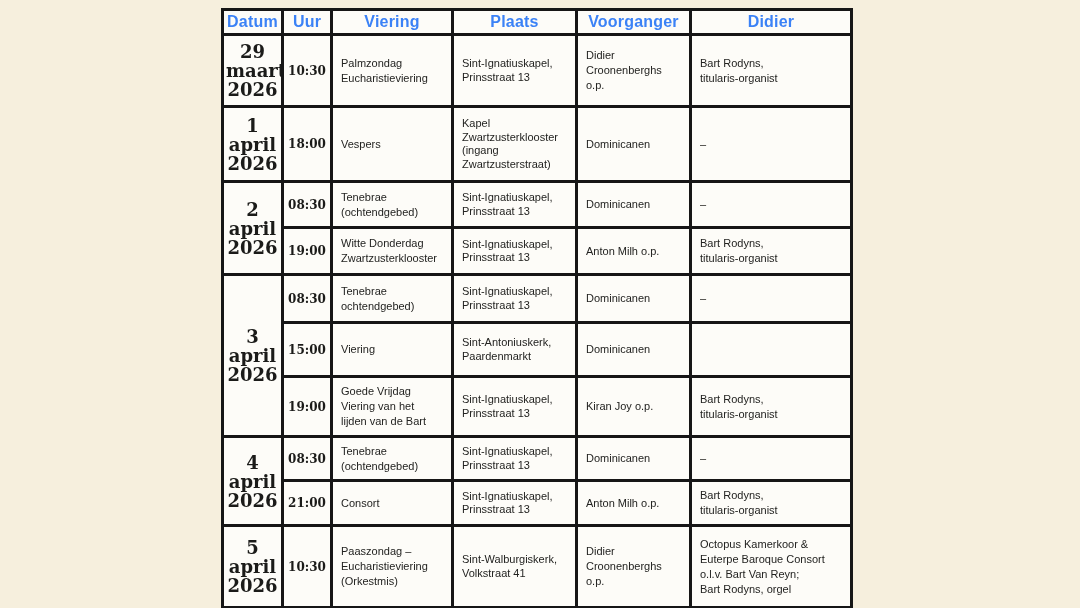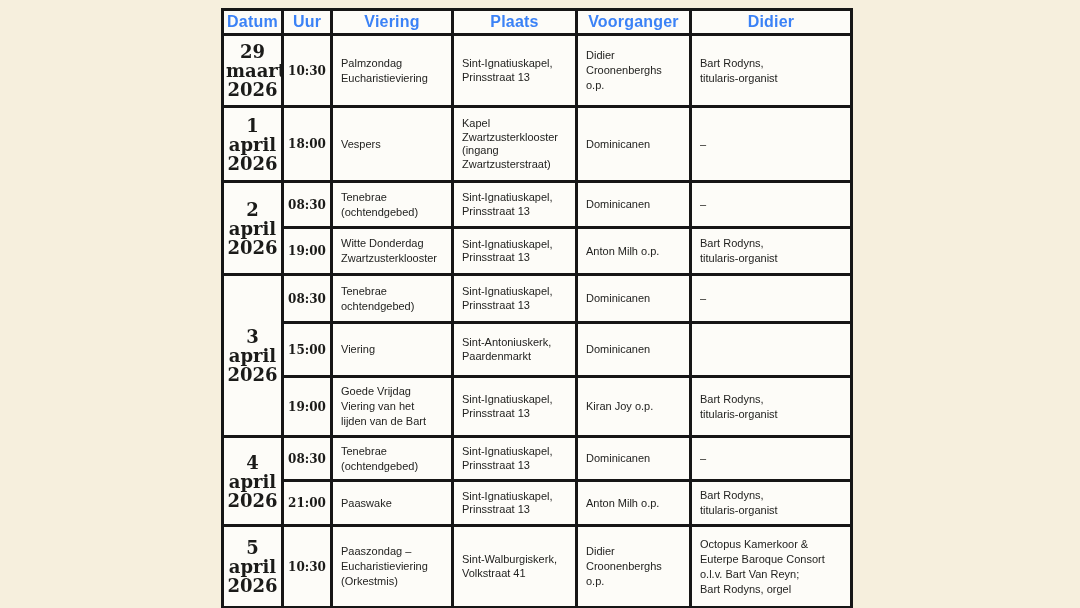--- a/index.html
+++ b/index.html
@@ -199,21 +199,21 @@
         <td class="uur">08:30</td>
         <td class="cell">Tenebrae
 (ochtendgebed)</td>
         <td class="cell plaats">Sint-Ignatiuskapel,
 Prinsstraat 13</td>
         <td class="cell">Dominicanen</td>
         <td class="cell">–</td>
       </tr>
       <tr style="height:45px">
         <td class="uur">21:00</td>
-        <td class="cell">Paaswake</td>
+        <td class="cell">Consort</td>
         <td class="cell plaats">Sint-Ignatiuskapel,
 Prinsstraat 13</td>
         <td class="cell">Anton Milh o.p.</td>
         <td class="cell">Bart Rodyns,
 titularis-organist</td>
       </tr>
 
       <tr style="height:82px">
         <td class="date">
           <span>5</span>

